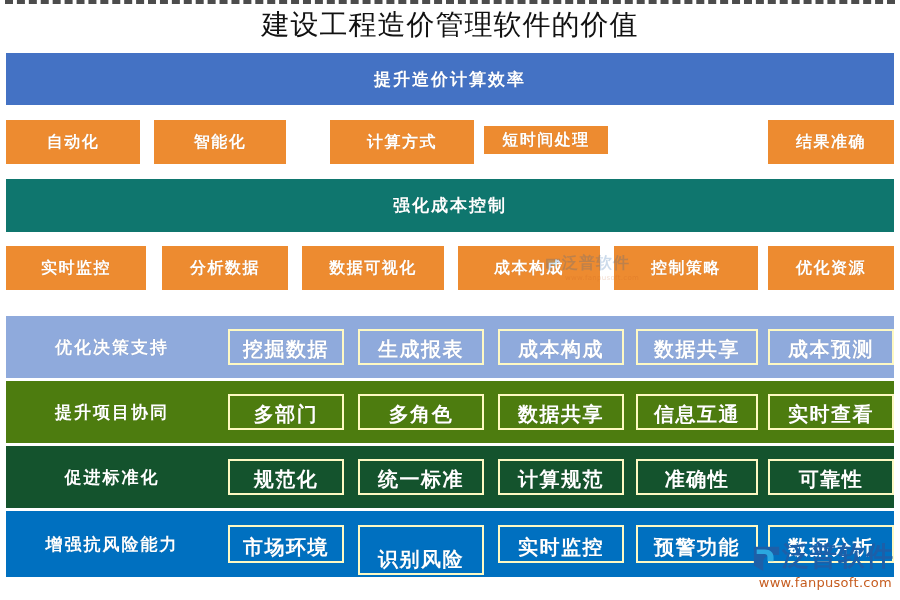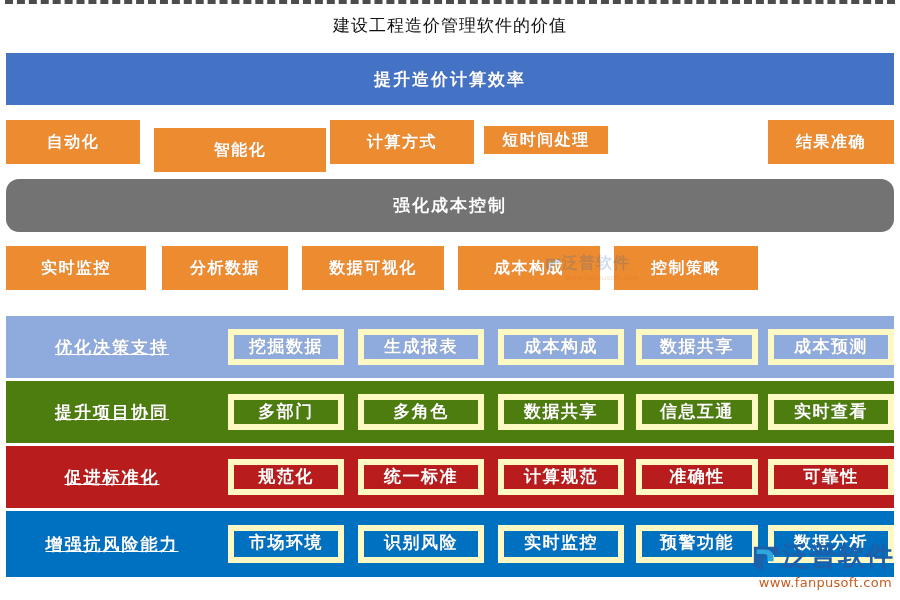--- a/index.html
+++ b/index.html
@@ -23,21 +23,21 @@
   }
 
   
   .page-title {
     position: absolute;
     left: 0;
     top: 7px;
     width: 900px;
     text-align: center;
     font-family: "DejaVu Serif", "Liberation Serif", serif;
-    font-size: 17px;
+    font-size: 28px;
     line-height: 36px;
     font-weight: 400;
     color: #111111;
     letter-spacing: 1px;
     white-space: nowrap;
   }
 
   
   .band {
     position: absolute;
@@ -52,21 +52,21 @@
   .band-label {
     color: #ffffff;
     font-weight: bold;
     font-size: 17px;
     letter-spacing: 2px;
     white-space: nowrap;
     text-shadow: 0 0 1px rgba(0,0,0,0.18);
   }
 
   .band-blue   { background: #4472c4; }
-  .band-red    { background: #737373; border-radius: 13px; }
+  .band-red    { background: #0f766e; }
 
   
   .chip-row {
     position: absolute;
     left: 6px;
     width: 888px;
     height: 44px;
     display: flex;
     align-items: stretch;
     gap: 0;
@@ -106,48 +106,47 @@
   .cat-title {
     flex: 0 0 auto;
     width: 212px;
     text-align: center;
     color: #ffffff;
     font-size: 17px;
     font-weight: bold;
     letter-spacing: 2px;
     white-space: nowrap;
     text-shadow: 0 0 1px rgba(0,0,0,0.18);
-    text-decoration: underline;
   }
   .cat-items {
     flex: 1 1 auto;
     display: flex;
     align-items: center;
     justify-content: space-between;
     height: 100%;
     padding-right: 6px;
     box-sizing: border-box;
   }
   .cat-box {
-    border: 6px solid #fef9c3;
+    border: 2px solid #fef9c3;
     color: #ffffff;
-    font-size: 17px;
+    font-size: 20px;
     font-weight: bold;
     letter-spacing: 1.5px;
     white-space: nowrap;
     display: flex;
-    align-items: flex-start;
+    align-items: flex-end;
     justify-content: center;
     box-sizing: border-box;
     text-shadow: 0 0 1px rgba(0,0,0,0.2);
   }
 
   .cat-blue-light { background: #8faadc; }
   .cat-gray-light { background: #4d7c0f; }
-  .cat-gray-dark  { background: #b91c1c; }
+  .cat-gray-dark  { background: #14532d; }
   .cat-blue-solid { background: #0070c0; }
 
   
   .wm {
     position: absolute;
     display: flex;
     align-items: center;
     pointer-events: none;
   }
   .wm-mark {
@@ -192,21 +191,21 @@
   <div class="page-title">建设工程造价管理软件的价值</div>
 
   <div class="band band-blue" id="band-efficiency" style="top:53px; height:52px;">
     <span class="band-label">提升造价计算效率</span>
   </div>
 
   <div class="chip-row" id="chips-efficiency" style="top: 120px; position: absolute;">
       <div class="chip" style="position: absolute; left: 0px; top: 0px; width: 134px; height: 44px;">
         <span>自动化</span>
       </div>
-      <div class="chip" style="position: absolute; left: 148px; top: 8px; width: 172px; height: 44px;">
+      <div class="chip" style="position: absolute; left: 148px; top: 0px; width: 132px; height: 44px;">
         <span>智能化</span>
       </div>
       <div class="chip" style="position: absolute; left: 324px; top: 0px; width: 144px; height: 44px;">
         <span>计算方式</span>
       </div>
       <div class="chip" style="position: absolute; left: 478px; top: 6px; width: 124px; height: 28px;">
         <span>短时间处理</span>
       </div>
       <div class="chip" style="position: absolute; left: 762px; top: 0px; width: 126px; height: 44px;">
         <span>结果准确</span>
@@ -225,20 +224,23 @@
         <span>分析数据</span>
       </div>
       <div class="chip" style="position: absolute; left: 296px; top: 0px; width: 142px; height: 44px;">
         <span>数据可视化</span>
       </div>
       <div class="chip" style="position: absolute; left: 452px; top: 0px; width: 142px; height: 44px;">
         <span>成本构成</span>
       </div>
       <div class="chip" style="position: absolute; left: 608px; top: 0px; width: 144px; height: 44px;">
         <span>控制策略</span>
+      </div>
+      <div class="chip" style="position: absolute; left: 762px; top: 0px; width: 126px; height: 44px;">
+        <span>优化资源</span>
       </div>
     </div>
 
   <div class="divider"></div>
 
   <div class="cat-row cat-blue-light" id="cat-row-0" style="top:316px; height:62px;">
     <div class="cat-title">优化决策支持</div>
     <div class="cat-items" style="position: absolute; left: 0px; top: 0px; width: 888px; height: 100%; display: block;">
         <div class="cat-box" style="position: absolute; left: 222px; width: 116px; height: 36px; top: calc(50% - 18px);">
           <span>挖掘数据</span>
@@ -299,21 +301,21 @@
         </div>
       </div>
   </div>
 
   <div class="cat-row cat-blue-solid" id="cat-row-3" style="top:511px; height:66px;">
     <div class="cat-title">增强抗风险能力</div>
     <div class="cat-items" style="position: absolute; left: 0px; top: 0px; width: 888px; height: 100%; display: block;">
         <div class="cat-box" style="position: absolute; left: 222px; width: 116px; height: 38px; top: calc(50% - 19px);">
           <span>市场环境</span>
         </div>
-        <div class="cat-box" style="position: absolute; left: 352px; width: 126px; height: 38px; top: calc(50% - 19px);">
+        <div class="cat-box" style="position: absolute; left: 352px; width: 126px; height: 50px; top: calc(50% - 19px);">
           <span>识别风险</span>
         </div>
         <div class="cat-box" style="position: absolute; left: 492px; width: 126px; height: 38px; top: calc(50% - 19px);">
           <span>实时监控</span>
         </div>
         <div class="cat-box" style="position: absolute; left: 630px; width: 122px; height: 38px; top: calc(50% - 19px);">
           <span>预警功能</span>
         </div>
         <div class="cat-box" style="position: absolute; left: 762px; width: 126px; height: 38px; top: calc(50% - 19px);">
           <span>数据分析</span>

